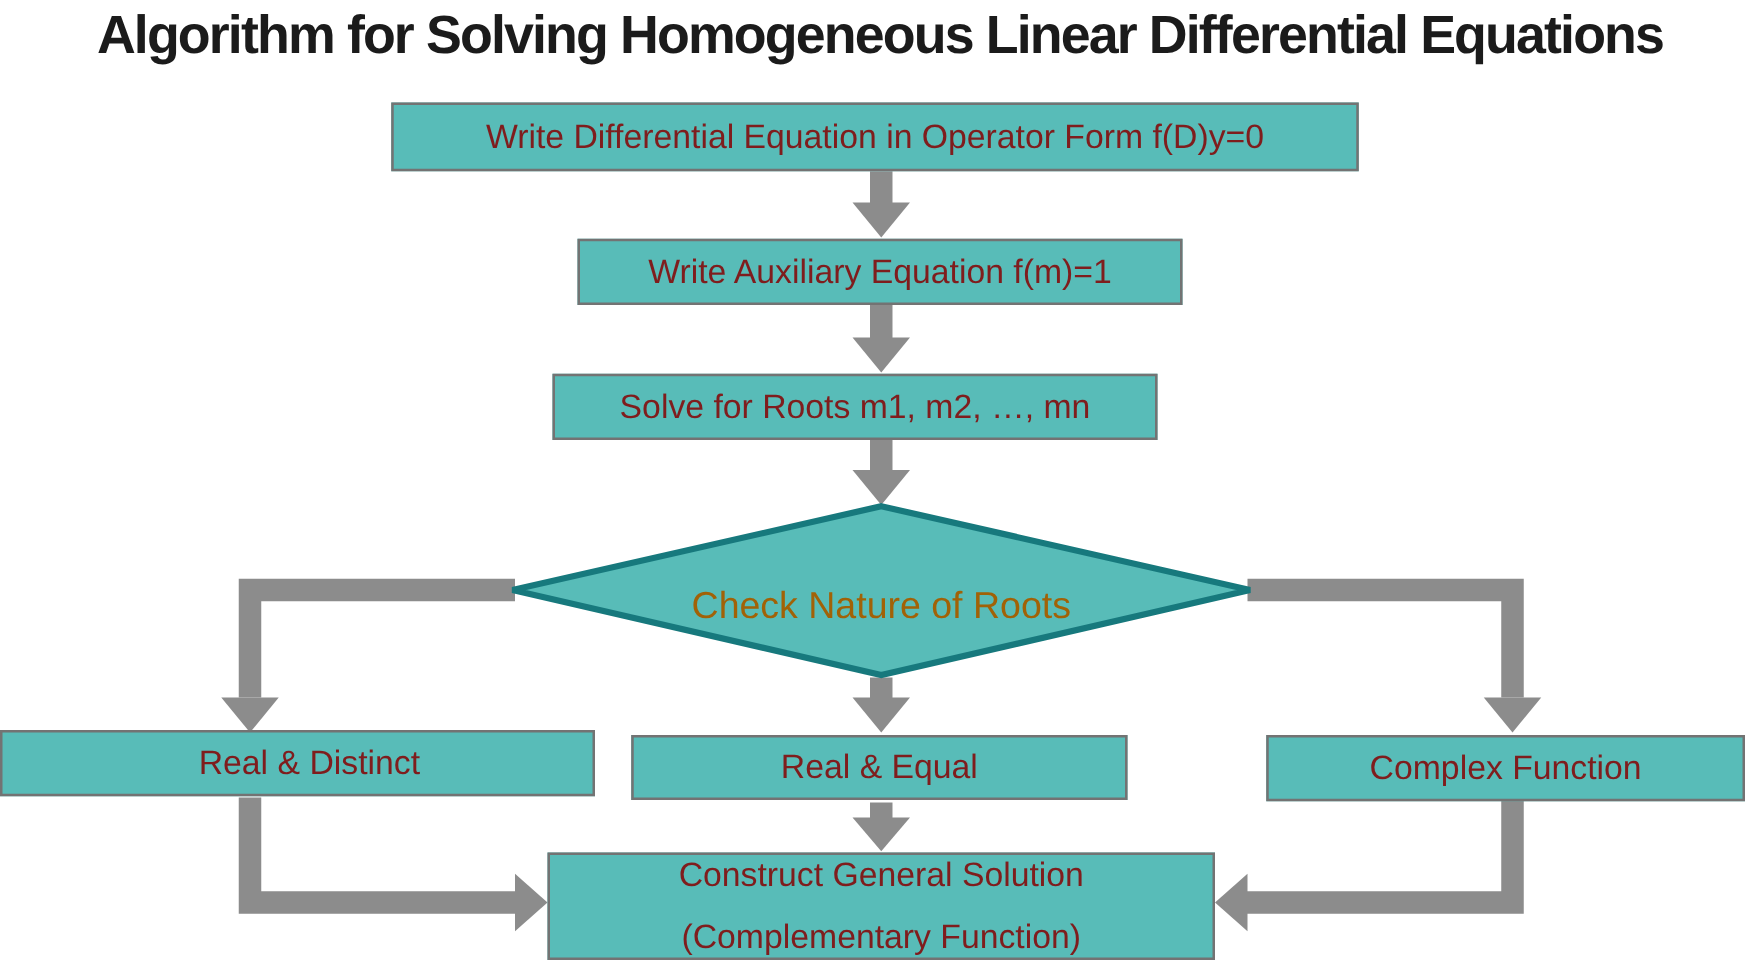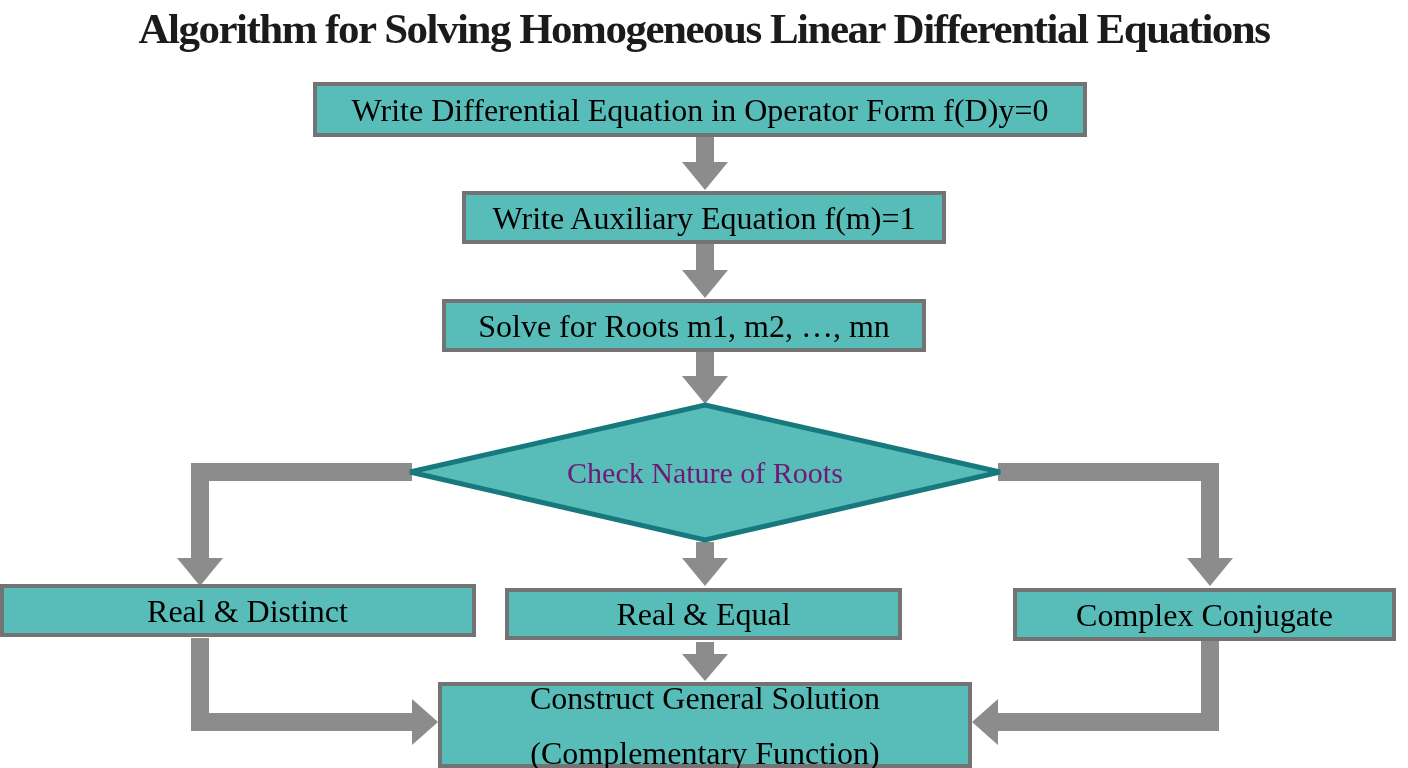--- a/index.html
+++ b/index.html
@@ -2,21 +2,21 @@
 <html><head>
 <meta charset="utf-8">
 <style>
   html, body { margin: 0; padding: 0; background: #ffffff; }
   .canvas {
     position: relative;
     width: 1408px;
     height: 768px;
     background: #ffffff;
     overflow: hidden;
-    font-family: Liberation Serif, serif;
+    font-family: Liberation Sans, sans-serif;
   }
   .title {
     position: absolute;
     left: 0; top: 4px;
     width: 1408px;
     text-align: center;
     font-size: 43px;
     font-weight: bold;
     letter-spacing: -1.5px;
     color: #1b1b1b;
@@ -25,46 +25,46 @@
   .arrows {
     position: absolute;
     left: 0; top: 0;
     width: 1408px; height: 768px;
     pointer-events: none;
   }
   .node {
     position: absolute;
     box-sizing: border-box;
     background: #58bcb8;
-    border: 4px solid #737373;
+    border: 2px solid #737373;
     display: flex;
     flex-direction: column;
     align-items: center;
     justify-content: center;
     text-align: center;
-    font-size: 32px;
-    color: #000000;
+    font-size: 27px;
+    color: #7f1d1d;
     line-height: 1.25;
     z-index: 2;
   }
   .diamond-wrap {
     position: absolute;
     left: 400px; top: 398px;
     width: 610px; height: 150px;
     z-index: 2;
   }
   .diamond-label {
     position: absolute;
-    left: 400px; top: 398px;
+    left: 400px; top: 410px;
     width: 610px; height: 150px;
     display: flex;
     align-items: center;
     justify-content: center;
     font-size: 30px;
-    color: #701a75;
+    color: #a16207;
     z-index: 3;
   }
   .shaft { stroke: #8c8c8c; stroke-width: 18; fill: none; }
   .head  { fill: #8c8c8c; stroke: none; }
 </style>
 </head>
 <body>
 
 <div class="canvas">
 
@@ -139,21 +139,21 @@
 
   <div class="node" style="left:0px; top:584px; width:476px; height:53px;padding-left:19px;">
     <span>Real &amp; Distinct</span>
   </div>
 
   <div class="node" style="left:505px; top:588px; width:397px; height:52px;">
     <span>Real &amp; Equal</span>
   </div>
 
   <div class="node" style="left:1013px; top:588px; width:383px; height:53px;">
-    <span>Complex Conjugate</span>
+    <span>Complex Function</span>
   </div>
 
   <div class="node" style="left:438px; top:682px; width:534px; height:86px;gap:15px;">
     <span>Construct General Solution</span>
     <span>(Complementary Function)</span>
   </div>
 
 </div>
 
 </body></html>

